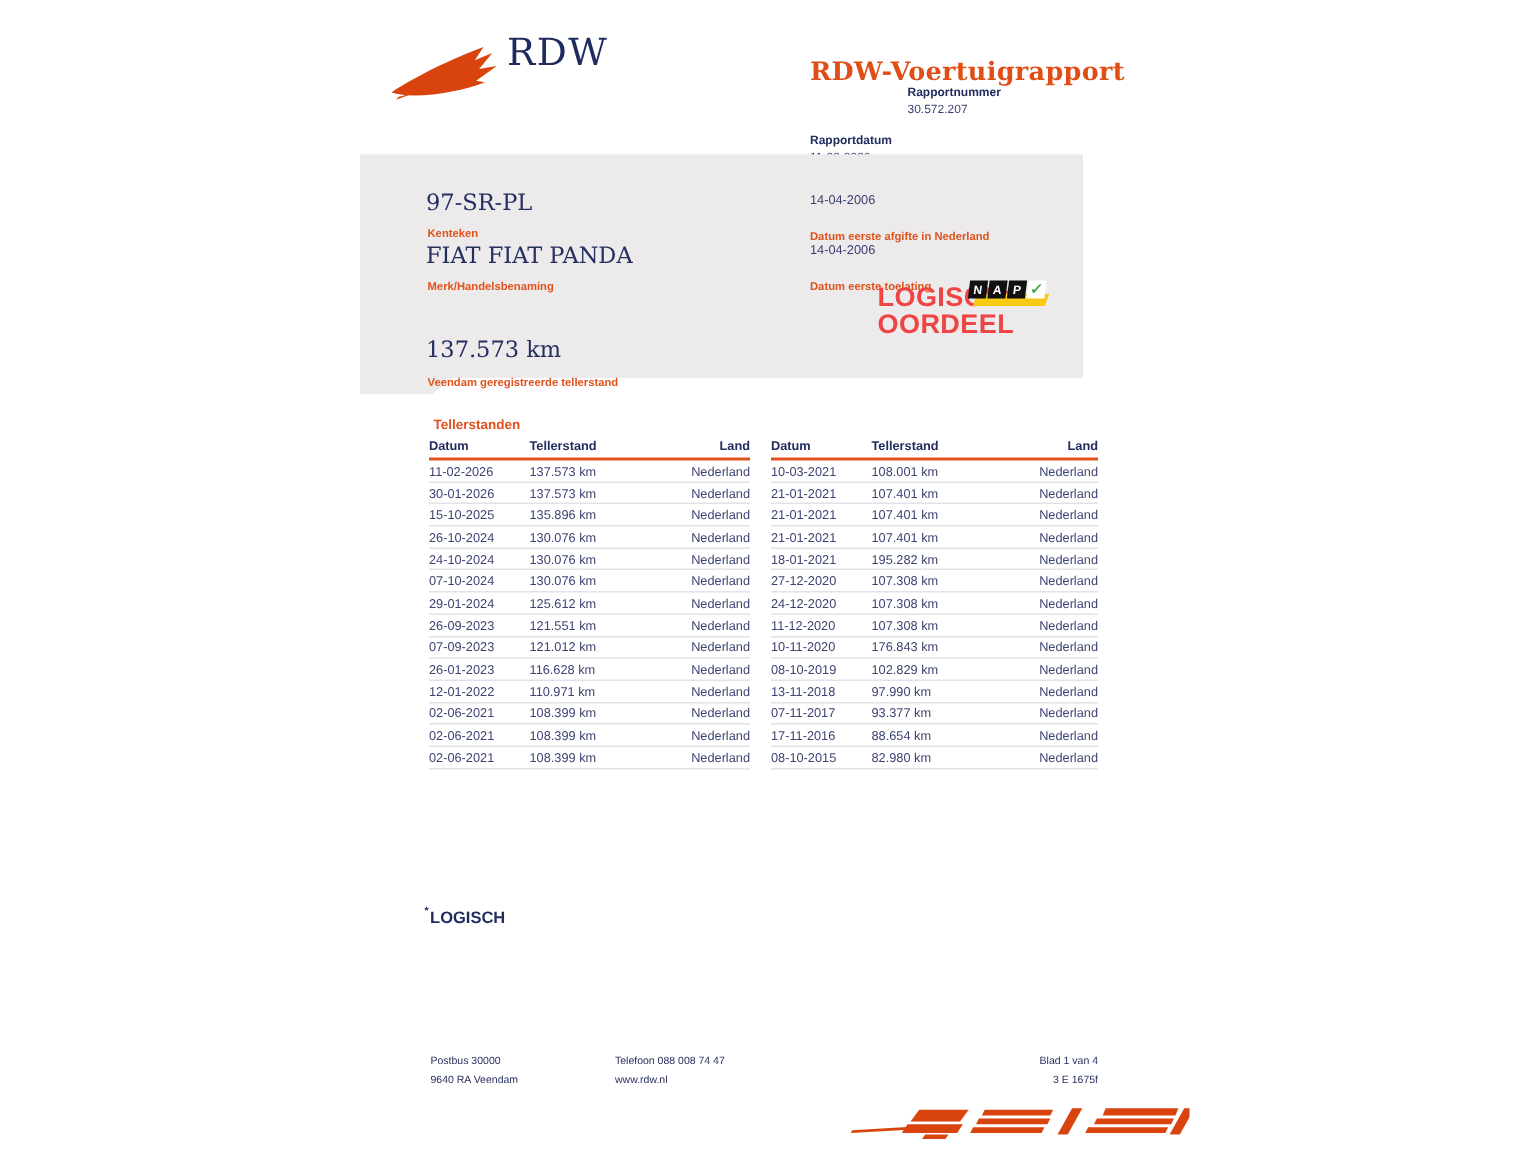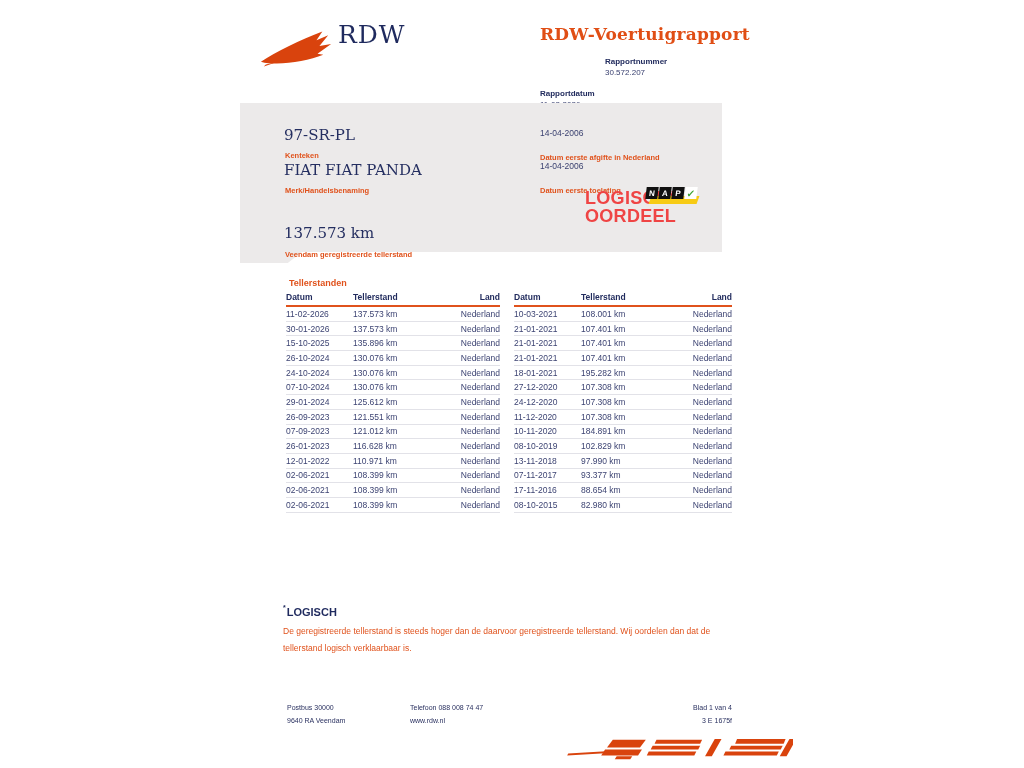--- a/index.html
+++ b/index.html
@@ -4,21 +4,21 @@
 <style>
   * { margin:0; padding:0; box-sizing:border-box; }
   html,body { width:1024px; height:768px; background:#ffffff; }
   body { font-family:"Liberation Sans", sans-serif; position:relative; overflow:hidden; }
   .page { position:absolute; inset:0; width:976px; height:768px; background:#fff; }
 
   
   .logo-wing { position:absolute; left:258px; top:26px; width:78px; height:42px; }
   .logo-text { position:absolute; left:338px; top:20px; font-family:"DejaVu Serif", serif;
                font-size:25px; color:#1F2A5E; letter-spacing:1px; }
-  .doc-title { position:absolute; left:540px; top:24px; font-family:"DejaVu Serif", serif;
+  .doc-title { position:absolute; left:540px; top:38px; font-family:"DejaVu Serif", serif;
                font-weight:bold; font-size:17px; color:#E04E15; letter-spacing:.2px; }
   .rpt-label { position:absolute; top:57px; font-size:8px; font-weight:bold; color:#222C5E; }
   .rpt-value { position:absolute; top:68px; font-size:8px; color:#3A4170; }
   .lx1 { left:540px;margin-top:32px; } .lx2 { left:605px; }
 
   
   .vbox { position:absolute; left:240px; top:103px; width:482px; height:149px; background:#ECEAEA; }
   .vbox-tail { position:absolute; left:240px; top:252px; width:62px; height:11px; background:#ECEAEA;
                clip-path:polygon(0 0,100% 0,77% 100%,0 100%); }
   .flabel { position:absolute; font-size:7.5px; font-weight:bold; color:#E0521C;margin-top:37px; }
@@ -230,21 +230,21 @@
           <span class="tcell tellerstand">107.308 km</span>
           <span class="tcell land">Nederland</span>
         </div>
         <div class="trow">
           <span class="tcell datum">11-12-2020</span>
           <span class="tcell tellerstand">107.308 km</span>
           <span class="tcell land">Nederland</span>
         </div>
         <div class="trow">
           <span class="tcell datum">10-11-2020</span>
-          <span class="tcell tellerstand">184.891 km</span>
+          <span class="tcell tellerstand">176.843 km</span>
           <span class="tcell land">Nederland</span>
         </div>
         <div class="trow">
           <span class="tcell datum">08-10-2019</span>
           <span class="tcell tellerstand">102.829 km</span>
           <span class="tcell land">Nederland</span>
         </div>
         <div class="trow">
           <span class="tcell datum">13-11-2018</span>
           <span class="tcell tellerstand">97.990 km</span>
@@ -263,21 +263,20 @@
         <div class="trow">
           <span class="tcell datum">08-10-2015</span>
           <span class="tcell tellerstand">82.980 km</span>
           <span class="tcell land">Nederland</span>
         </div>
       </div>
   </div>
 
   <div class="note">
     <div class="note-title"><sup>*</sup><span>LOGISCH</span></div>
-    <div class="note-body">De geregistreerde tellerstand is steeds hoger dan de daarvoor geregistreerde tellerstand. Wij oordelen dan dat de tellerstand logisch verklaarbaar is.</div>
   </div>
 
   <div class="foot f-r1 fc1">Postbus 30000</div>
   <div class="foot f-r2 fc1">9640 RA Veendam</div>
   <div class="foot f-r1 fc2">Telefoon 088 008 74 47</div>
   <div class="foot f-r2 fc2">www.rdw.nl</div>
   <div class="foot f-r1 fc3">Blad 1 van 4</div>
   <div class="foot f-r2 fc3">3 E 1675f</div>
 
   <svg class="corner-art" viewBox="0 0 240 34">

